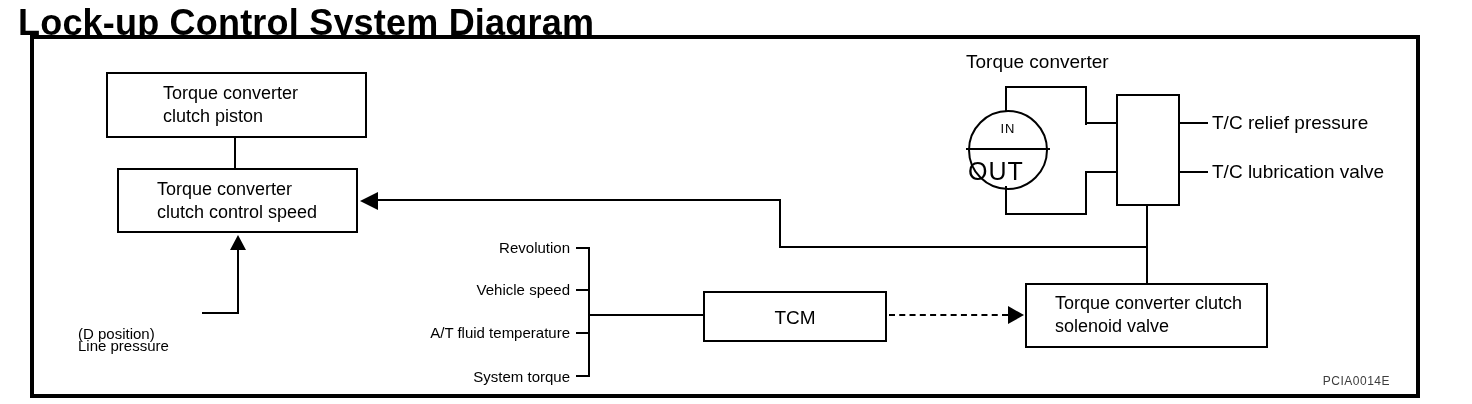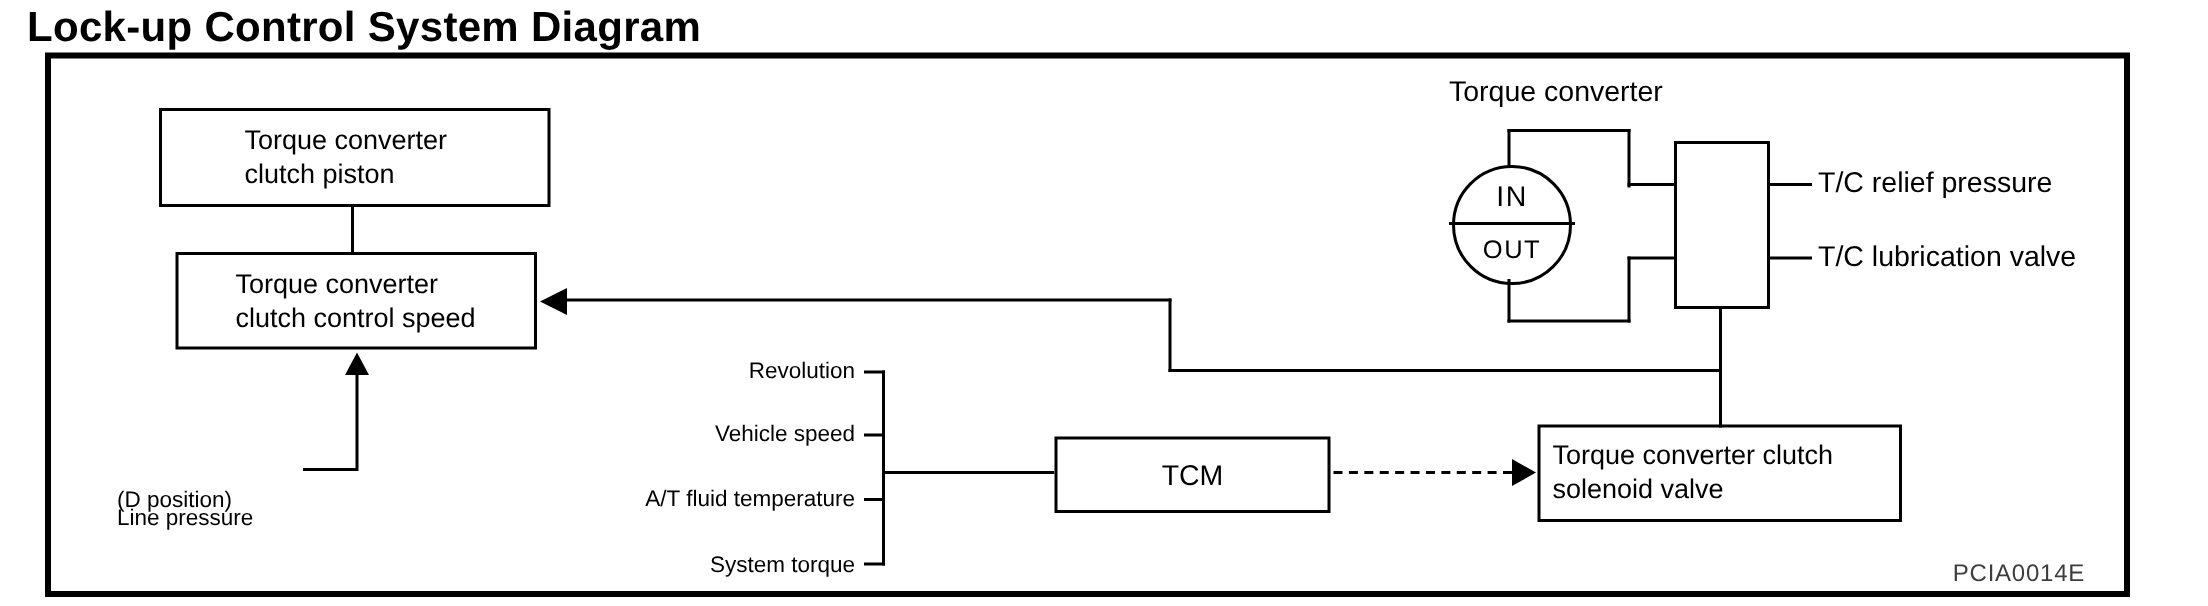--- a/index.html
+++ b/index.html
@@ -4,21 +4,21 @@
 <style>
   :root { --ink:#000; --paper:#fff; --wm:#3d3d3d; }
   html,body { margin:0; padding:0; background:var(--paper); }
   #stage {
     position:relative; width:1472px; height:404px; overflow:hidden;
     background:var(--paper);
     font-family:"Liberation Sans", sans-serif; color:var(--ink);
   }
   .title {
     position:absolute; left:18px; top:2px;
-    font-size:28px; font-weight:bold; letter-spacing:0.2px; white-space:nowrap;
+    font-size:36px; font-weight:bold; letter-spacing:0.2px; white-space:nowrap;
   }
   .frame {
     position:absolute; left:30px; top:35px; width:1390px; height:363px;
     border:4px solid var(--ink); box-sizing:border-box; background:var(--paper);
   }
   .box {
     position:absolute; background:var(--paper); border:2px solid var(--ink);
     box-sizing:border-box; font-size:18px; line-height:23px; white-space:nowrap;
   }
   .lbl { position:absolute; font-size:15px; line-height:20px; white-space:nowrap; }
@@ -28,26 +28,26 @@
   }
   .arrow { position:absolute; width:0; height:0; }
   .arrow-left  { border-top:9px solid transparent; border-bottom:9px solid transparent; border-right:18px solid var(--ink); }
   .arrow-right { border-top:9px solid transparent; border-bottom:9px solid transparent; border-left:16px solid var(--ink); }
   .arrow-up    { border-left:8px solid transparent; border-right:8px solid transparent; border-bottom:15px solid var(--ink); }
   .tc-circle {
     position:absolute; left:968px; top:110px; width:80px; height:80px;
     border:2px solid var(--ink); border-radius:50%; box-sizing:border-box;
     background:var(--paper);
   }
-  .tc-in  { position:absolute; left:968px; top:121px; width:80px; text-align:center; font-size:19px; letter-spacing:1px; }
-  .tc-out { position:absolute; left:968px; top:157px; width:80px; text-align:center; font-size:17px; letter-spacing:1px; }
+  .tc-in  { position:absolute; left:968px; top:121px; width:80px; text-align:center; font-size:13px; letter-spacing:1px; }
+  .tc-out { position:absolute; left:968px; top:157px; width:80px; text-align:left; font-size:25px; letter-spacing:1px; }
   .right-align { text-align:right; }
   .watermark {
     position:absolute; left:1298px; top:374px; width:92px; text-align:right;
-    font-size:16px; letter-spacing:0.5px; color:var(--wm);
+    font-size:12px; letter-spacing:0.5px; color:var(--wm);
   }
 </style>
 </head>
 <body>
 
 <div id="stage">
 
   <div class="title">Lock-up Control System Diagram</div>
 
   <div class="frame"></div>
@@ -86,21 +86,21 @@
   <div class="ln" style="left:588px; top:247px; width:2px; height:130px;"></div>
   <div class="ln" style="left:588px; top:314px; width:115px; height:2px;"></div>
 
   <div class="box" style="left:703px; top:291px; width:184px; height:51px; text-align:center; padding-top:13px; font-size:19px;">
     <div>TCM</div>
   </div>
 
   <div class="dashed" style="left:889px; top:314px; width:119px;"></div>
   <div class="arrow arrow-right" style="left:1008px; top:306px;"></div>
 
-  <div class="box" style="left:1025px; top:283px; width:243px; height:65px; padding:7px 0 0 8px;">
+  <div class="box" style="left:1025px; top:283px; width:243px; height:65px; padding:7px 0 0 28px;">
     <div>Torque converter clutch</div>
     <div>solenoid valve</div>
   </div>
 
   <div class="lbl" style="left:966px; top:52px; font-size:19px;">Torque converter</div>
   <div class="tc-circle"></div>
   <div class="ln" style="left:966px; top:148px; width:84px; height:2px;"></div>
   <div class="tc-in">IN</div>
   <div class="tc-out">OUT</div>
 

